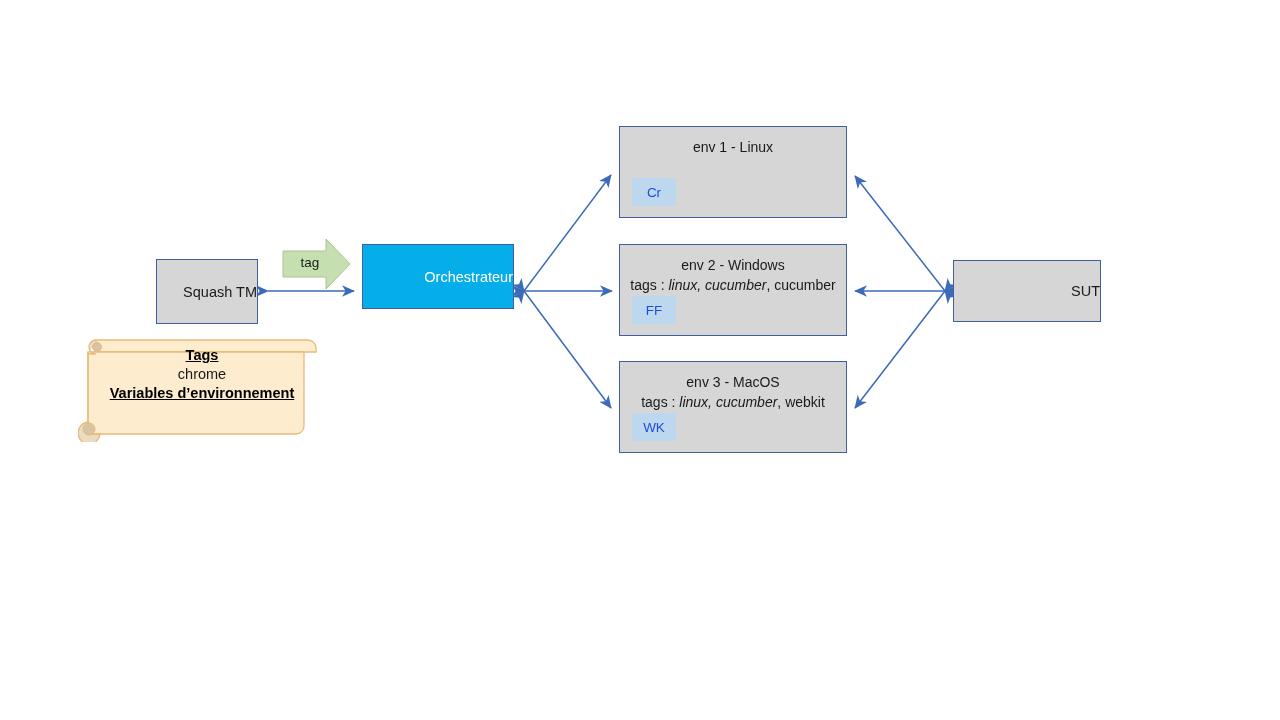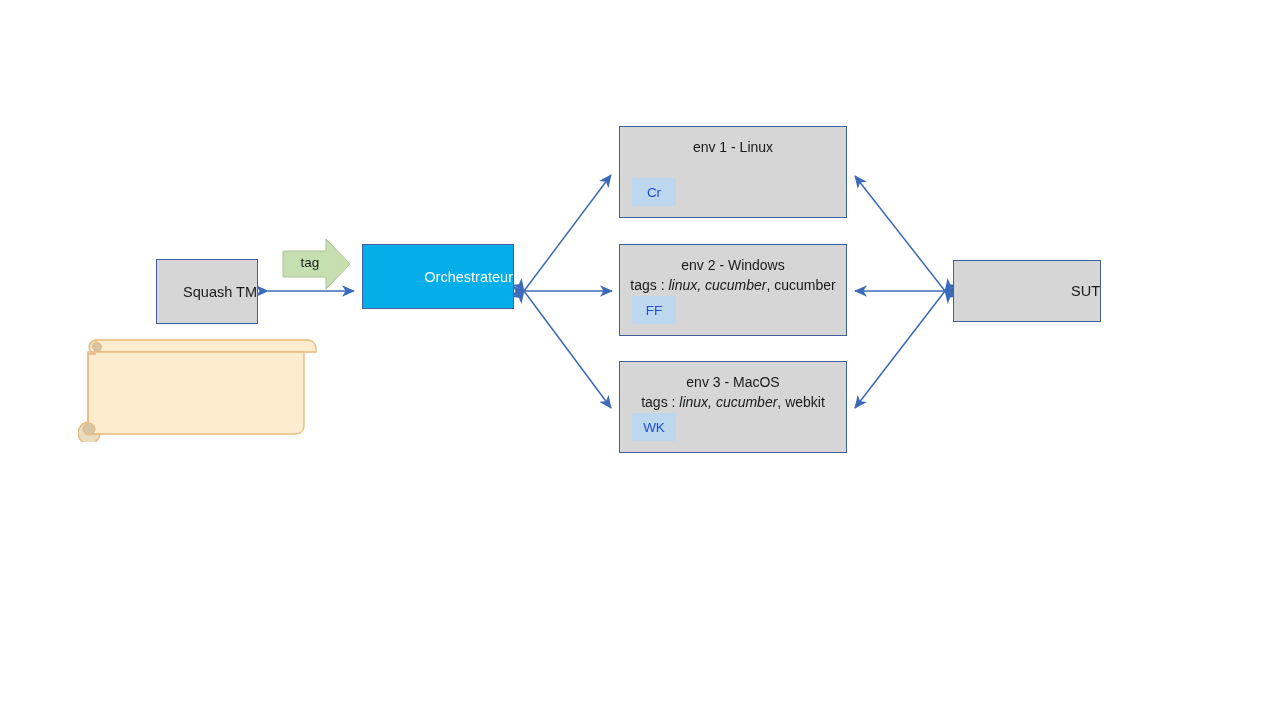--- a/index.html
+++ b/index.html
@@ -229,13 +229,18 @@
     <path d="M10,26 L226,26 L226,100 A8,8 0 0 1 218,108 L10,108 Z" fill="#fdeccd" stroke="#e8b97c" stroke-width="1.3"></path>
 
     <path d="M10,26 L10,108" fill="none" stroke="#e8b97c" stroke-width="1.3"></path>
 
     <path d="M18,14 A7,7 0 1 0 18,28 L10,28" fill="#eadcc0" stroke="#e8b97c" stroke-width="1.3"></path>
     <circle cx="19" cy="21" r="4.5" fill="#d6c4a3" stroke="#e8b97c" stroke-width="1"></circle>
 
     <path d="M10,96 A11,11 0 1 0 22,108 L10,108 Z" fill="#eadcc0" stroke="#e8b97c" stroke-width="1.3"></path>
     <circle cx="11" cy="103" r="6" fill="#d6c4a3" stroke="#e8b97c" stroke-width="1"></circle>
   </svg>
+  <div id="note-text">
+    <div class="note-line-b">Tags</div>
+    <div class="note-line-n">chrome</div>
+    <div class="note-line-b">Variables d’environnement</div>
+  </div>
 </div>
 
 </body></html>

